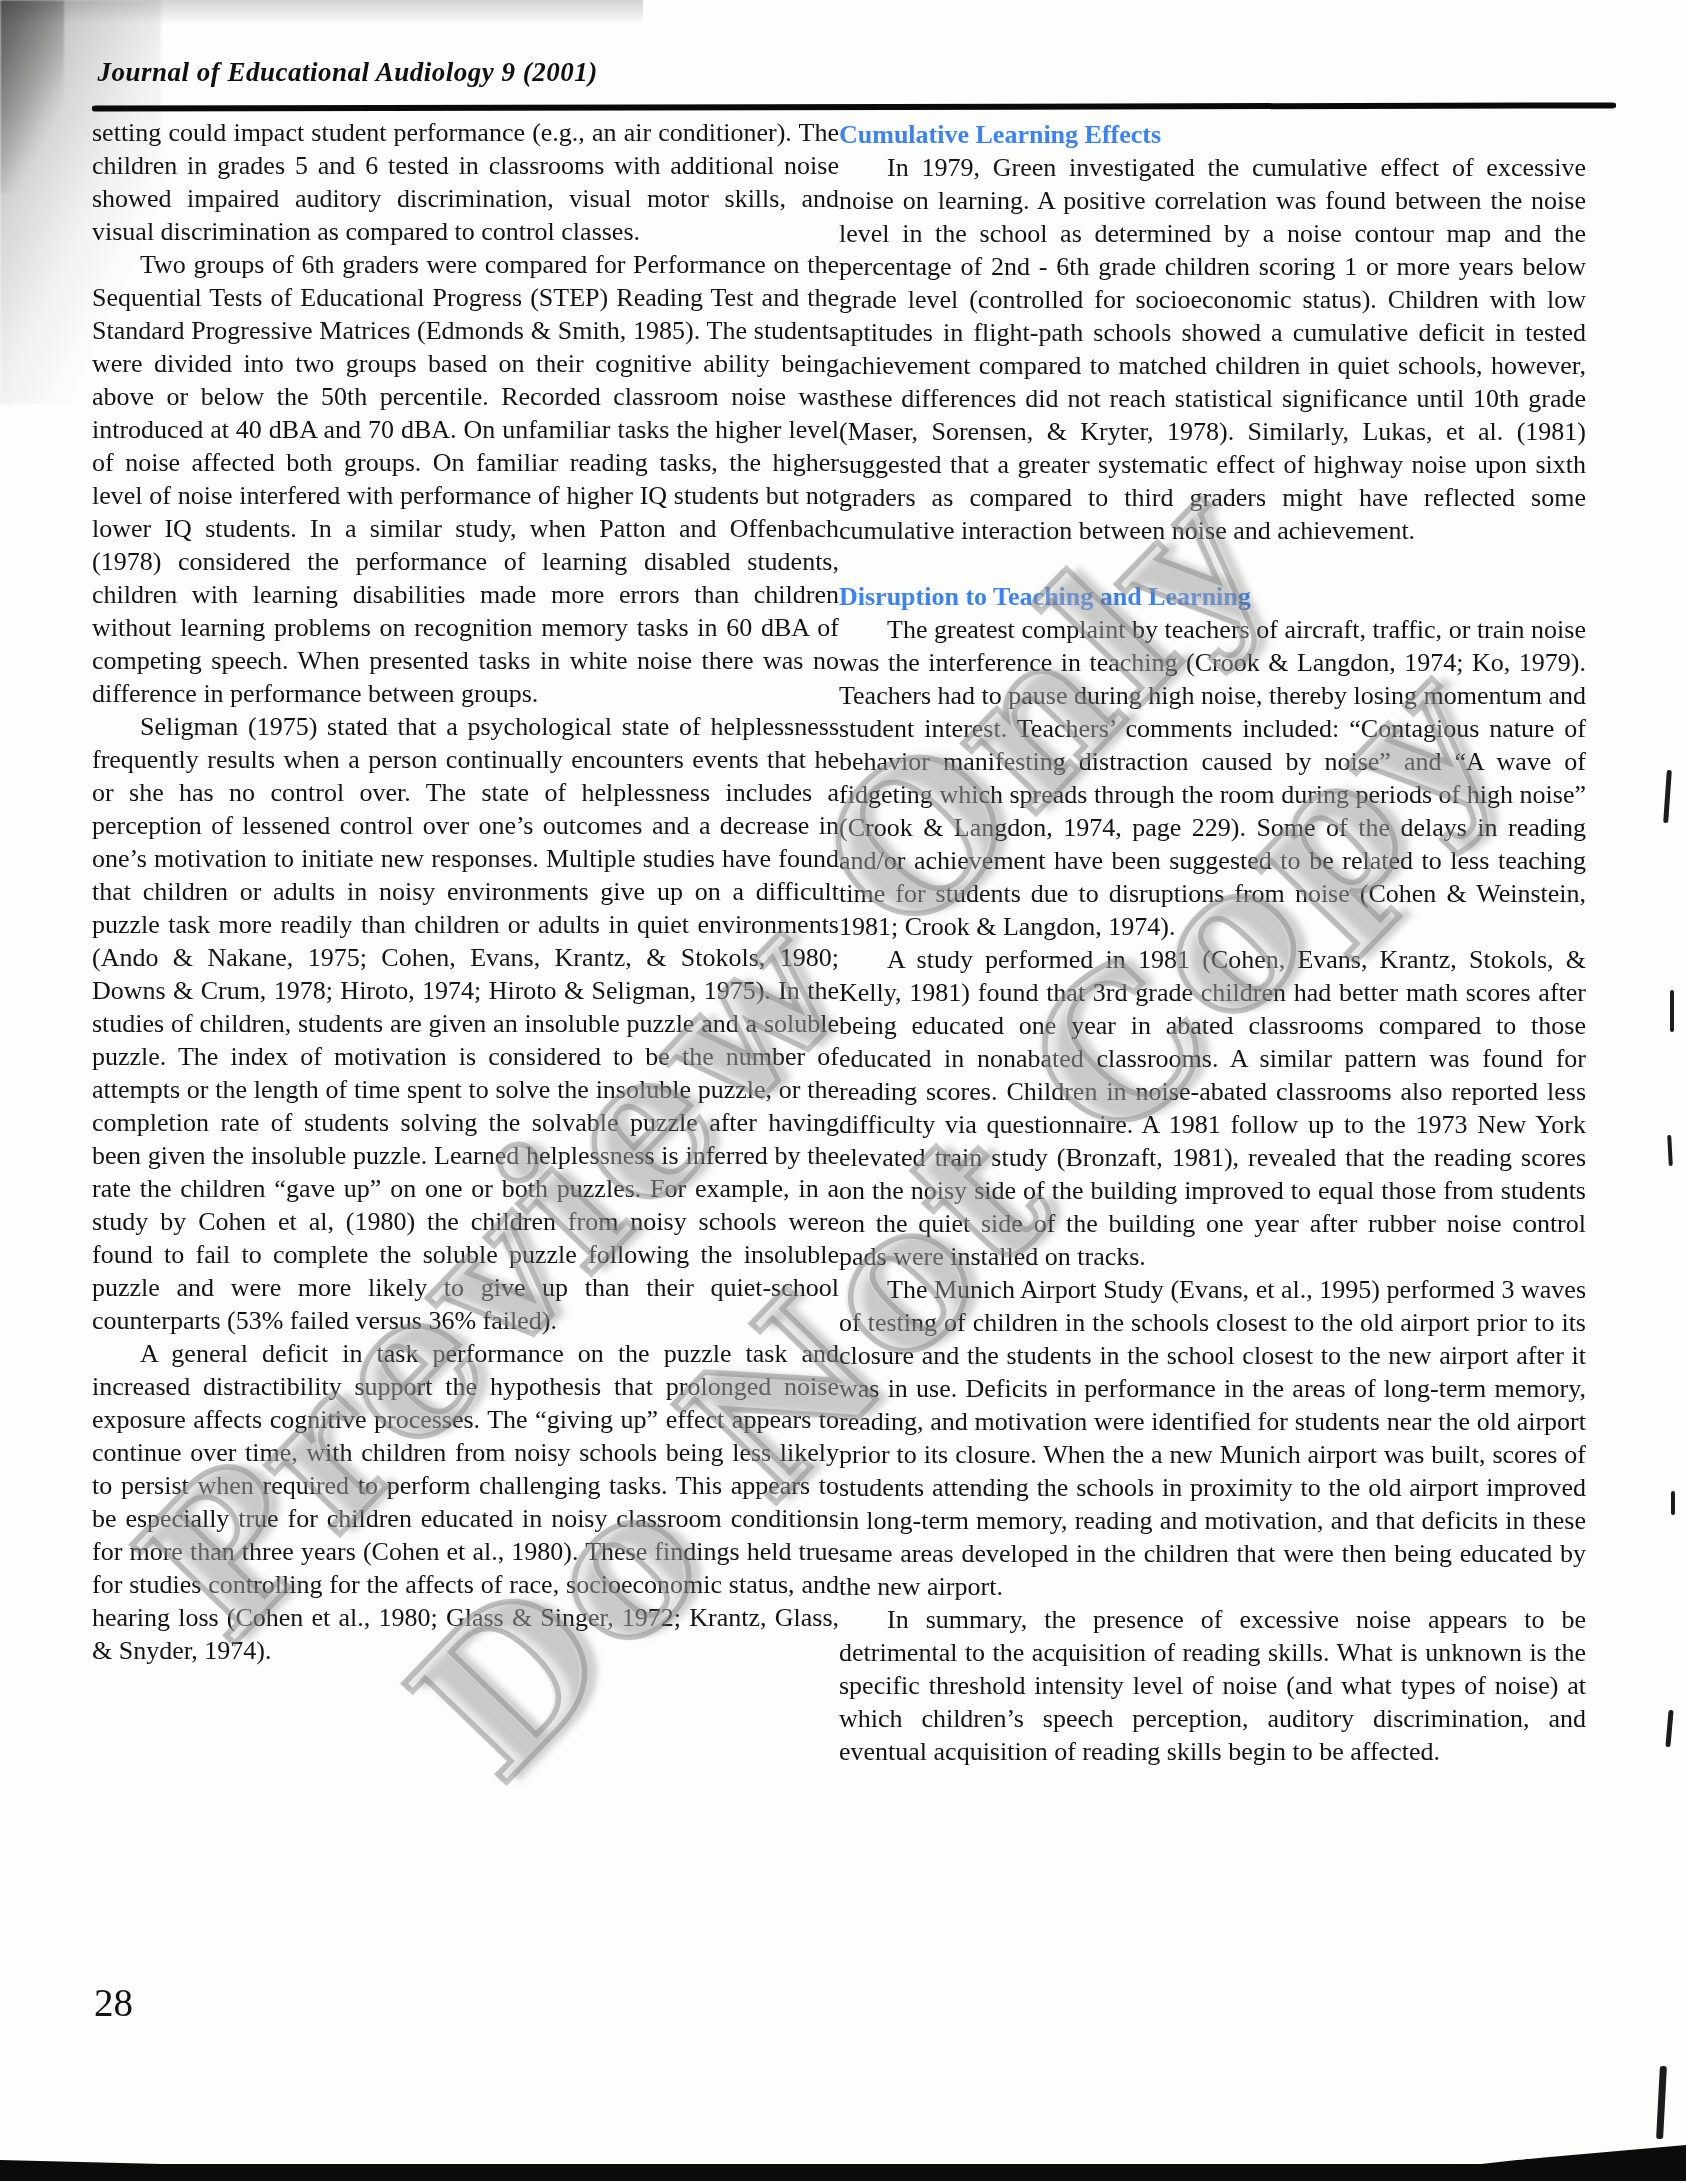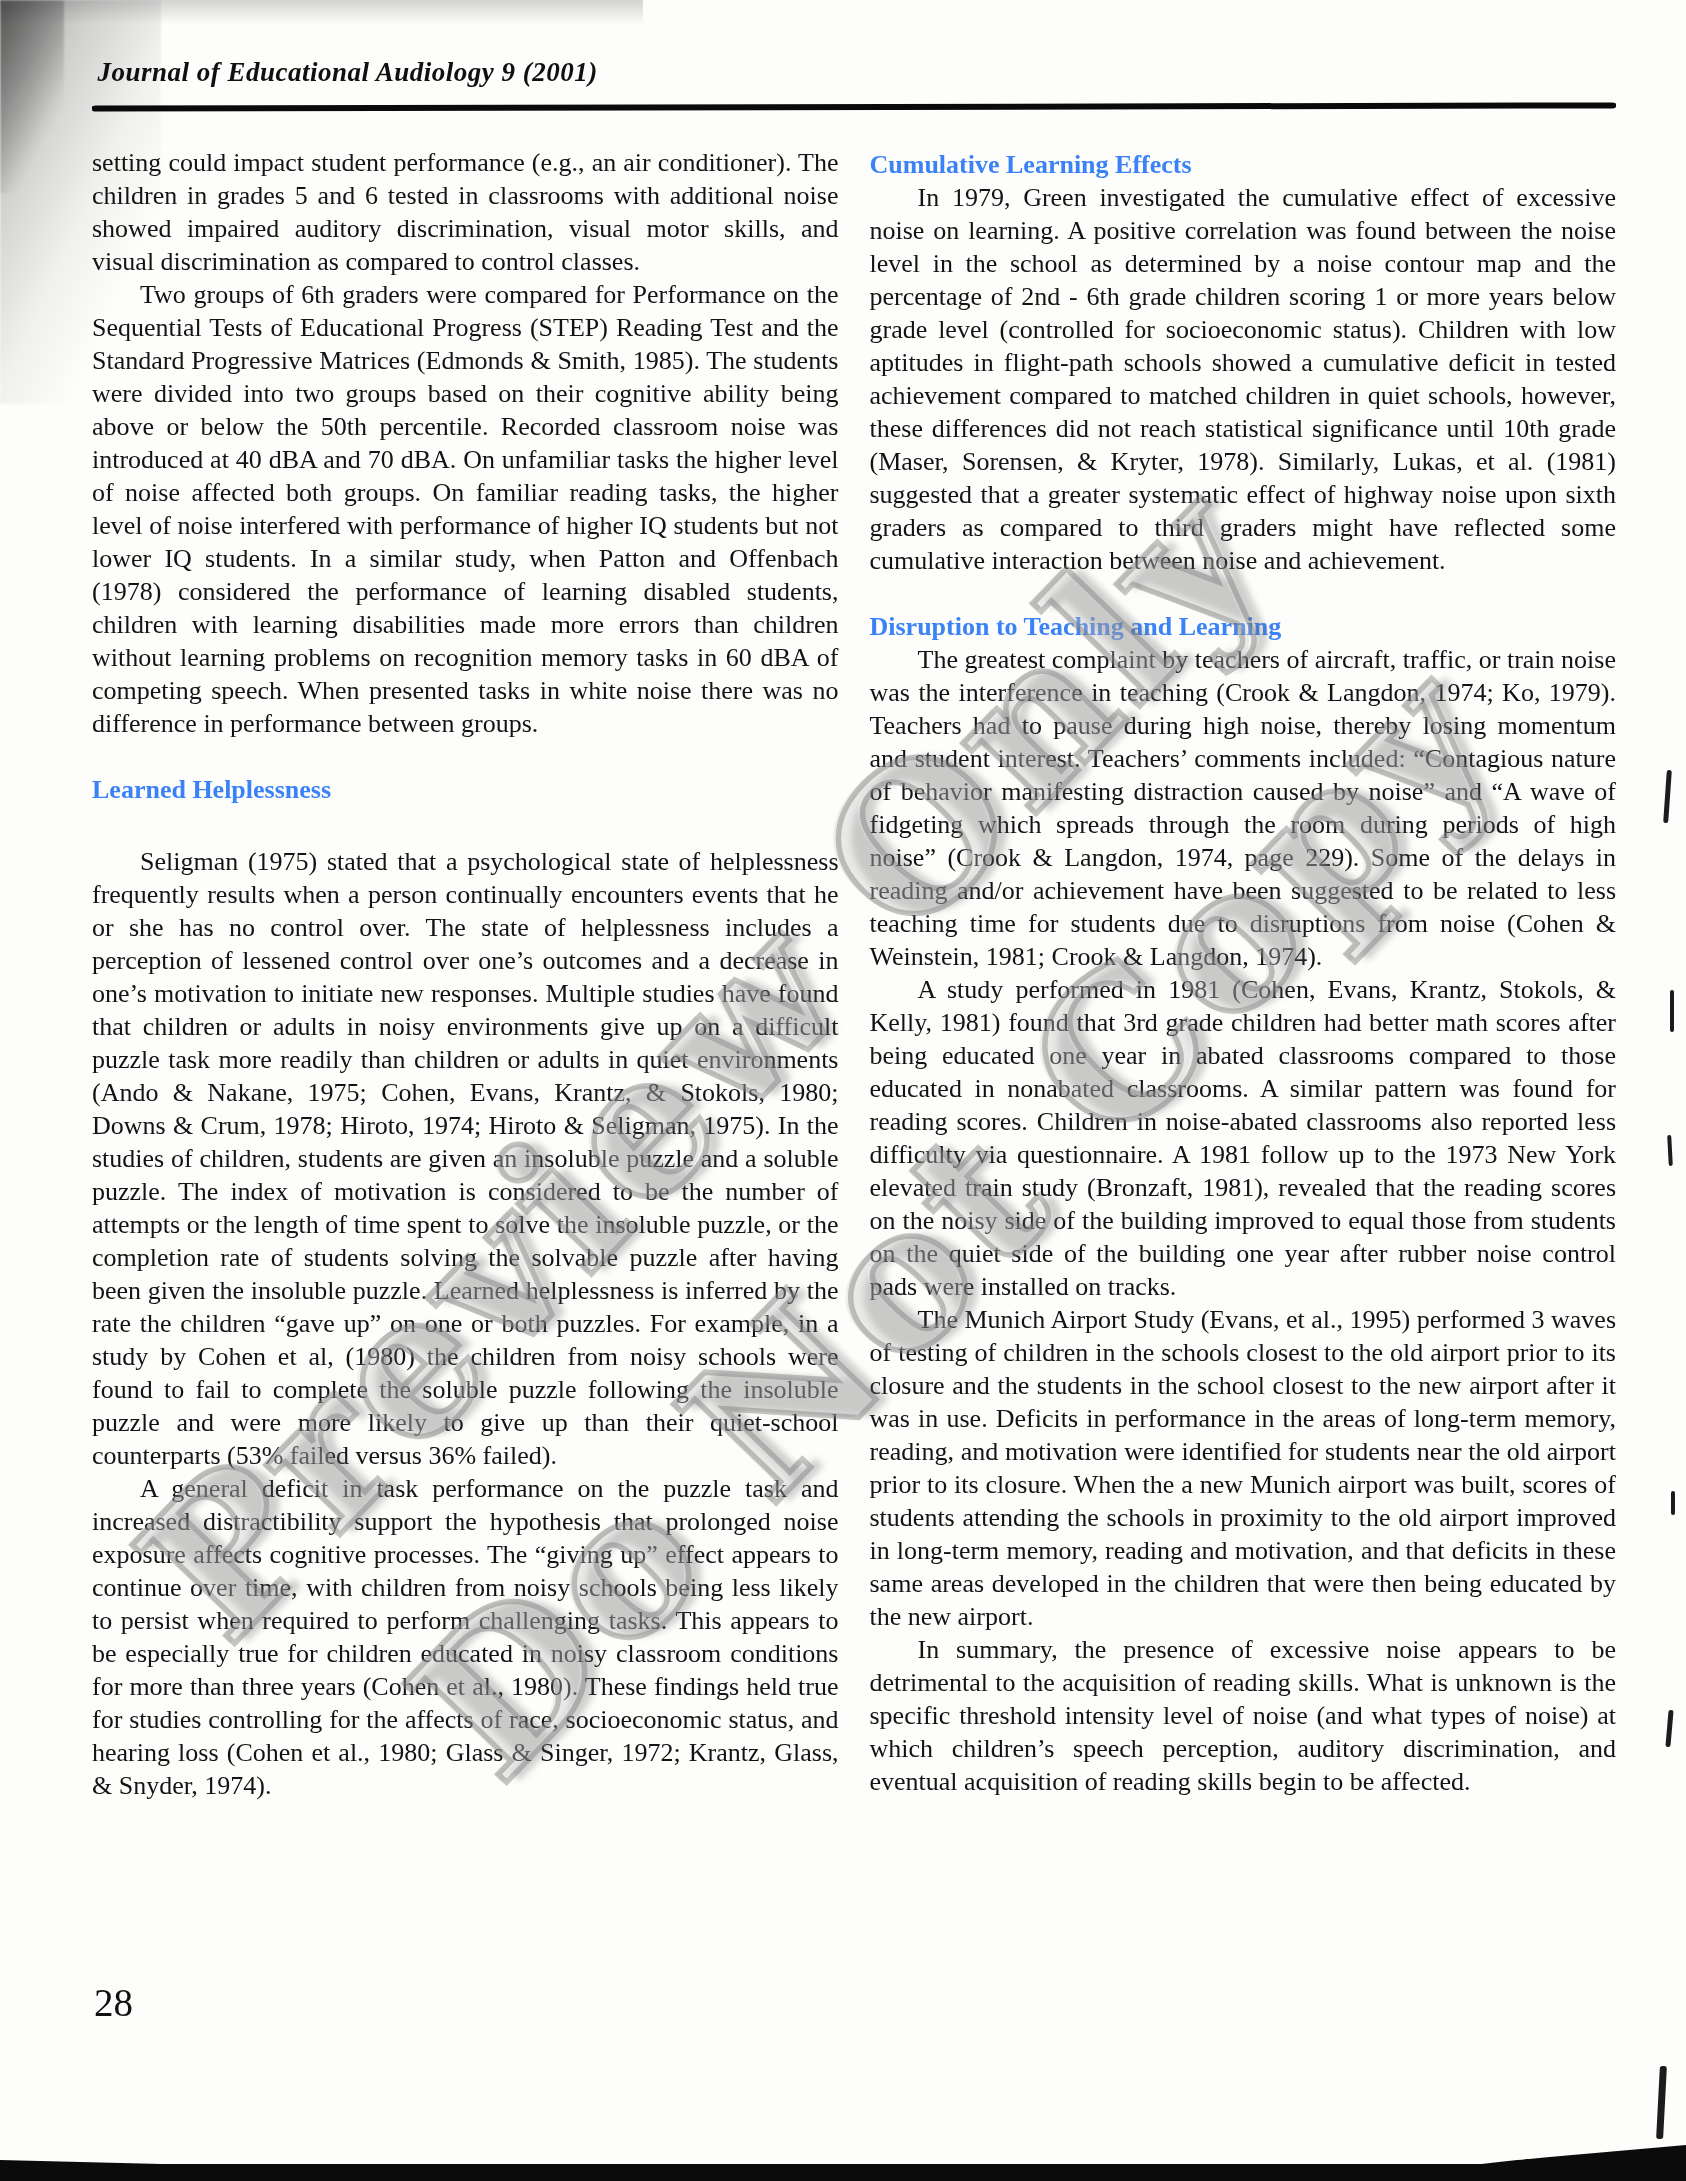--- a/index.html
+++ b/index.html
@@ -20,21 +20,21 @@
   }
   .journal-header {
     font-size:27px; font-weight:bold; font-style:italic;
     color:#101010; letter-spacing:0.5px;
     padding-left:5.5px;
   }
   .rule {
     margin-top:15.6px; height:6.4px; background:#0a0a0a;
     border-radius:3.7px/1.8px; transform:rotate(-0.12deg);
   }
-  .columns { display:flex; gap:31px; margin-top:36px; }
+  .columns { display:flex; margin-top:6px; }
   .col {
     width:747px; font-size:26px; line-height:33px;
     text-align:justify; color:#131313;
   }
   .col p { margin:0; }
   .col p.indent { text-indent:48px; }
   .col h2 {
     font-size:26px; font-weight:bold; color:#3b82f6;
     margin:33px 0 0 0; text-align:left;
   }
@@ -106,21 +106,20 @@
   <div class="smudge-tl"></div>
 
   <div class="content">
     <div class="journal-header">Journal of Educational Audiology 9 (2001)</div>
     <div class="rule"></div>
 
     <div class="columns">
       <div class="col" id="col-left">
           <p>setting could impact student performance (e.g., an air conditioner). The children in grades 5 and 6 tested in classrooms with additional noise showed impaired auditory discrimination, visual motor skills, and visual discrimination as compared to control classes.</p>
           <p class="indent">Two groups of 6th graders were compared for Performance on the Sequential Tests of Educational Progress (STEP) Reading Test and the Standard Progressive Matrices (Edmonds &amp; Smith, 1985). The students were divided into two groups based on their cognitive ability being above or below the 50th percentile. Recorded classroom noise was introduced at 40 dBA and 70 dBA. On unfamiliar tasks the higher level of noise affected both groups. On familiar reading tasks, the higher level of noise interfered with performance of higher IQ students but not lower IQ students. In a similar study, when Patton and Offenbach (1978) considered the performance of learning disabled students, children with learning disabilities made more errors than children without learning problems on recognition memory tasks in 60 dBA of competing speech. When presented tasks in white noise there was no difference in performance between groups.</p>
-          <h2 class="space-after">Learned Helplessness</h2>
           <p class="indent">Seligman (1975) stated that a psychological state of helplessness frequently results when a person continually encounters events that he or she has no control over. The state of helplessness includes a perception of lessened control over one’s outcomes and a decrease in one’s motivation to initiate new responses. Multiple studies have found that children or adults in noisy environments give up on a difficult puzzle task more readily than children or adults in quiet environments (Ando &amp; Nakane, 1975; Cohen, Evans, Krantz, &amp; Stokols, 1980; Downs &amp; Crum, 1978; Hiroto, 1974; Hiroto &amp; Seligman, 1975). In the studies of children, students are given an insoluble puzzle and a soluble puzzle. The index of motivation is considered to be the number of attempts or the length of time spent to solve the insoluble puzzle, or the completion rate of students solving the solvable puzzle after having been given the insoluble puzzle. Learned helplessness is inferred by the rate the children “gave up” on one or both puzzles. For example, in a study by Cohen et al, (1980) the children from noisy schools were found to fail to complete the soluble puzzle following the insoluble puzzle and were more likely to give up than their quiet-school counterparts (53% failed versus 36% failed).</p>
           <p class="indent">A general deficit in task performance on the puzzle task and increased distractibility support the hypothesis that prolonged noise exposure affects cognitive processes. The “giving up” effect appears to continue over time, with children from noisy schools being less likely to persist when required to perform challenging tasks. This appears to be especially true for children educated in noisy classroom conditions for more than three years (Cohen et al., 1980). These findings held true for studies controlling for the affects of race, socioeconomic status, and hearing loss (Cohen et al., 1980; Glass &amp; Singer, 1972; Krantz, Glass, &amp; Snyder, 1974).</p>
         </div>
       <div class="col" id="col-right">
           <h2>Cumulative Learning Effects</h2>
           <p class="indent">In 1979, Green investigated the cumulative effect of excessive noise on learning. A positive correlation was found between the noise level in the school as determined by a noise contour map and the percentage of 2nd - 6th grade children scoring 1 or more years below grade level (controlled for socioeconomic status). Children with low aptitudes in flight-path schools showed a cumulative deficit in tested achievement compared to matched children in quiet schools, however, these differences did not reach statistical significance until 10th grade (Maser, Sorensen, &amp; Kryter, 1978). Similarly, Lukas, et al. (1981) suggested that a greater systematic effect of highway noise upon sixth graders as compared to third graders might have reflected some cumulative interaction between noise and achievement.</p>
           <h2>Disruption to Teaching and Learning</h2>
           <p class="indent">The greatest complaint by teachers of aircraft, traffic, or train noise was the interference in teaching (Crook &amp; Langdon, 1974; Ko, 1979). Teachers had to pause during high noise, thereby losing momentum and student interest. Teachers’ comments included: “Contagious nature of behavior manifesting distraction caused by noise” and “A wave of fidgeting which spreads through the room during periods of high noise” (Crook &amp; Langdon, 1974, page 229). Some of the delays in reading and/or achievement have been suggested to be related to less teaching time for students due to disruptions from noise (Cohen &amp; Weinstein, 1981; Crook &amp; Langdon, 1974).</p>
           <p class="indent">A study performed in 1981 (Cohen, Evans, Krantz, Stokols, &amp; Kelly, 1981) found that 3rd grade children had better math scores after being educated one year in abated classrooms compared to those educated in nonabated classrooms. A similar pattern was found for reading scores. Children in noise-abated classrooms also reported less difficulty via questionnaire. A 1981 follow up to the 1973 New York elevated train study (Bronzaft, 1981), revealed that the reading scores on the noisy side of the building improved to equal those from students on the quiet side of the building one year after rubber noise control pads were installed on tracks.</p>
           <p class="indent">The Munich Airport Study (Evans, et al., 1995) performed 3 waves of testing of children in the schools closest to the old airport prior to its closure and the students in the school closest to the new airport after it was in use. Deficits in performance in the areas of long-term memory, reading, and motivation were identified for students near the old airport prior to its closure. When the a new Munich airport was built, scores of students attending the schools in proximity to the old airport improved in long-term memory, reading and motivation, and that deficits in these same areas developed in the children that were then being educated by the new airport.</p>

